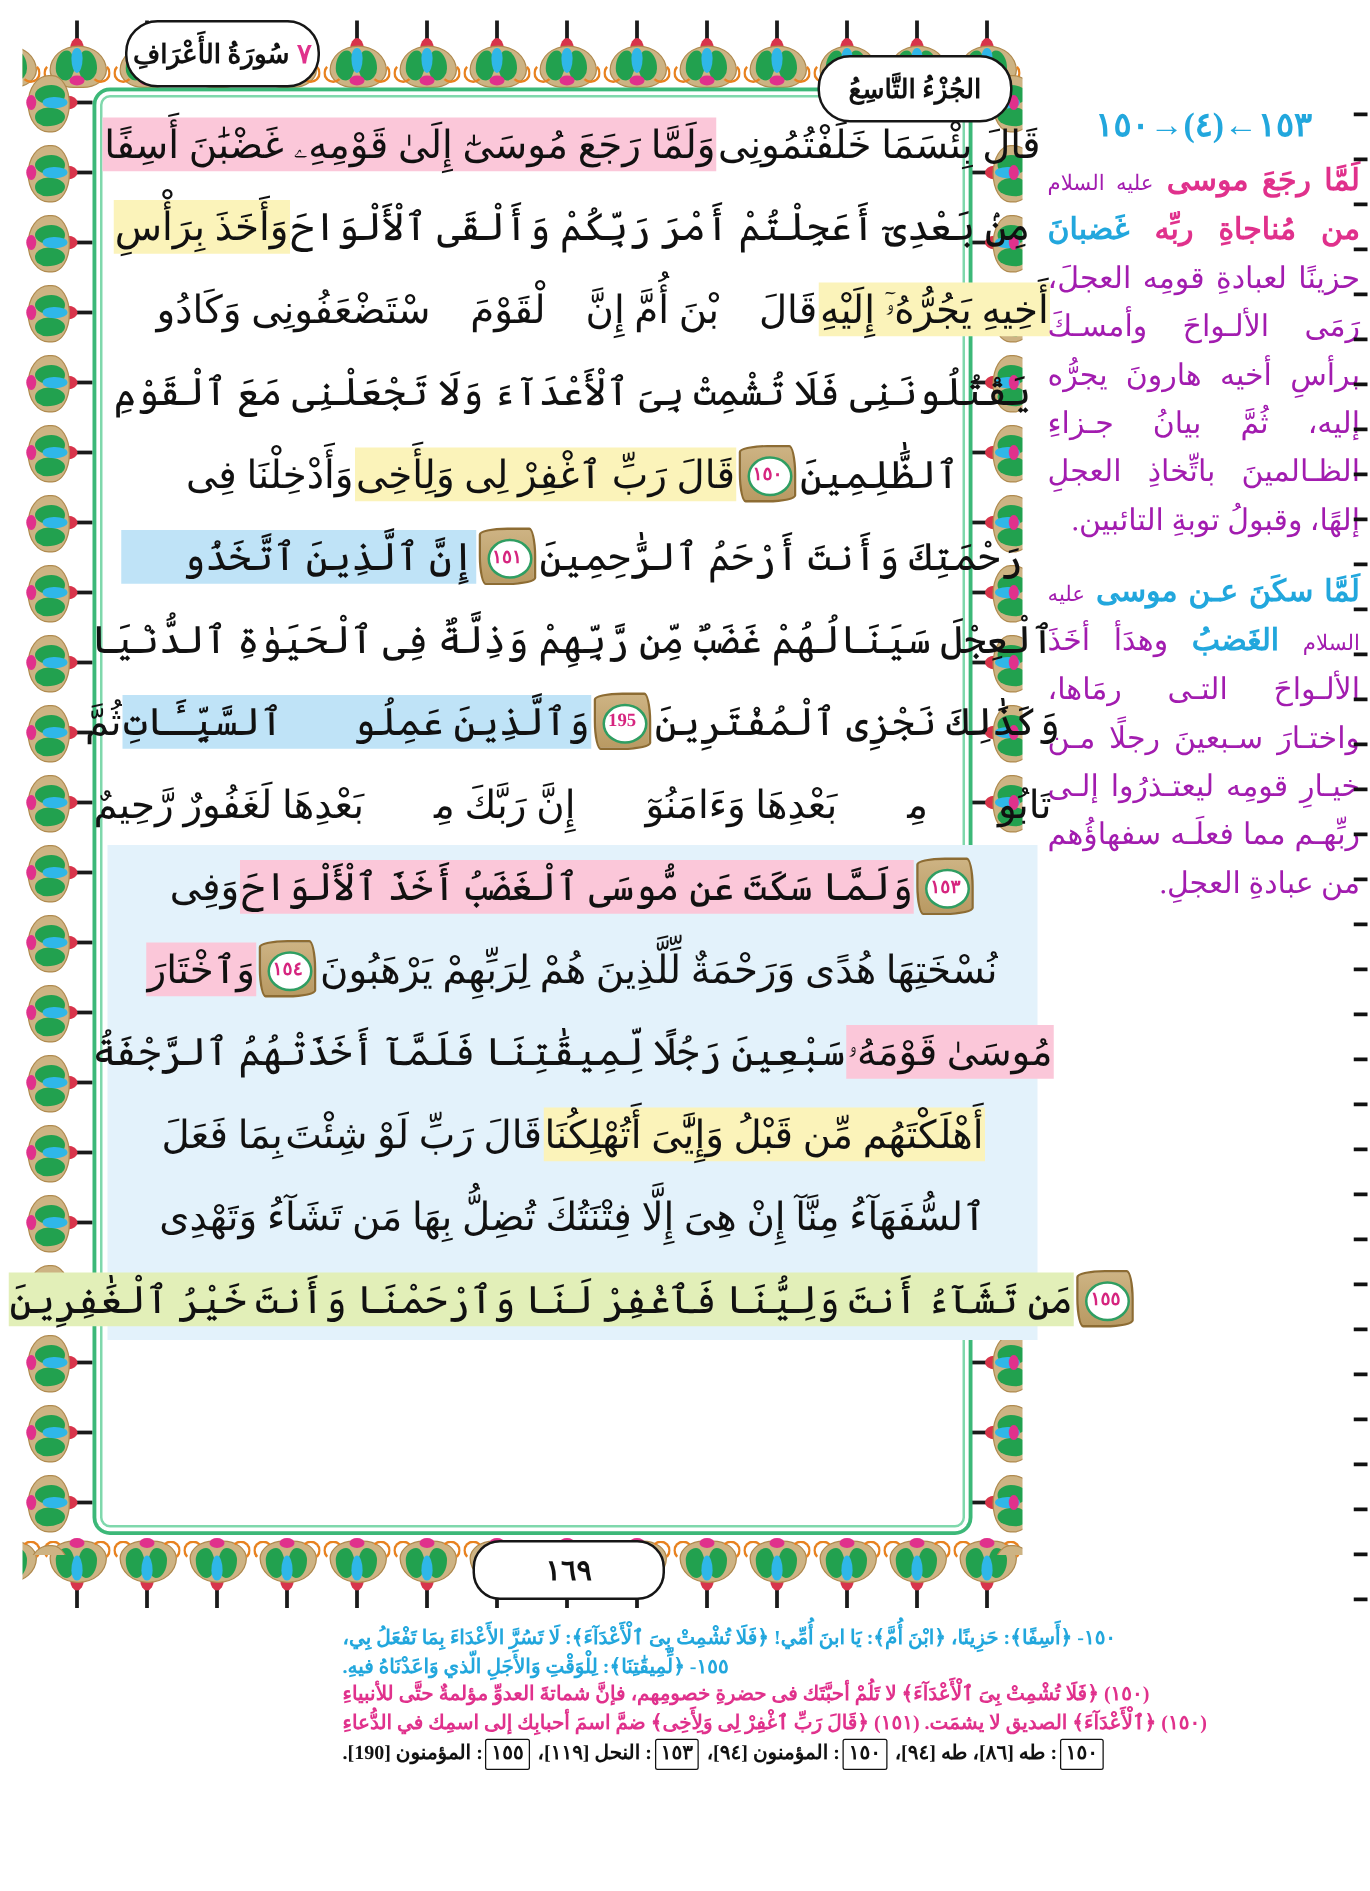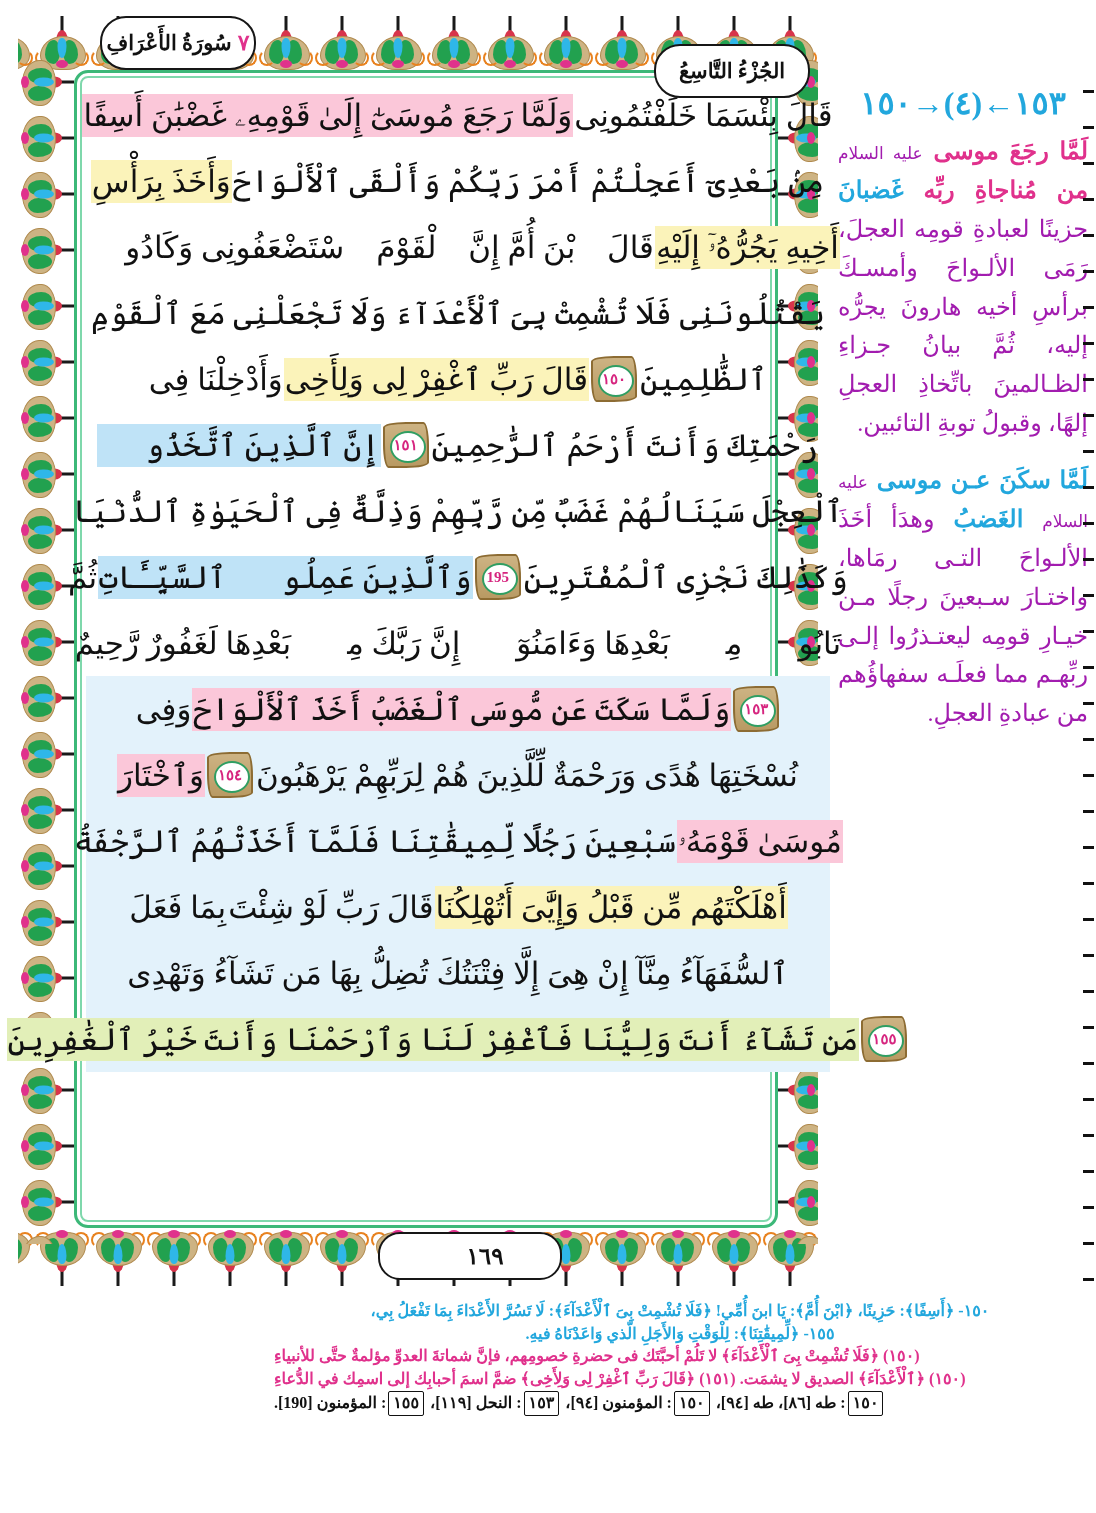--- a/index.html
+++ b/index.html
@@ -56,21 +56,21 @@
   }
   #surah-cartouche{left:100px;top:16px;width:152px;height:50px;}
   #juz-cartouche{left:654px;top:16px;width:152px;height:50px;margin-top:28px;}
   .cart-text{font-size:21px;font-weight:700;color:#111;white-space:nowrap;letter-spacing:-1px;}
   .cart-num{color:#e0318c;font-size:22px;font-weight:700;margin-left:6px;}
 
   #page-number-badge{
     position:absolute;left:378px;top:1232px;width:150px;height:44px;
     background:#fff;border:2.4px solid #161616;border-radius:22px;z-index:6;
     display:flex;align-items:center;justify-content:center;
-    font-size:23px;font-weight:700;color:#111;padding-left:30px;
+    font-size:23px;font-weight:700;color:#111;
   }
 
   
   .quran-body{
     position:absolute;left:86px;top:82px;width:744px;height:1160px;
     display:flex;flex-direction:column;
   }
   .block-tint{background:#e3f2fb;}
   .qline{
     position:relative;display:flex;align-items:center;justify-content:center;
@@ -107,36 +107,36 @@
     position:relative;z-index:2;font-size:15px;font-weight:700;color:#d6257f;
     font-family:"Liberation Serif",serif;
   }
 
   
   .sidebar{position:absolute;left:838px;top:84px;width:250px;height:1200px;direction:rtl;text-align:justify;}
   .tick-rail{position:absolute;right:-6px;top:0;bottom:0;width:12px;}
   .tick{position:absolute;right:0;width:11px;height:3px;background:#111;}
   .side-block{margin-bottom:18px;}
   .range-head{
-    font-size:32px;font-weight:700;color:#22a7dd;letter-spacing:0px;
+    font-size:27px;font-weight:700;color:#22a7dd;letter-spacing:0px;
     text-align:center;direction:ltr;margin-bottom:10px;white-space:nowrap;
   }
   .side-text{
     font-size:24px;line-height:1.62;color:#111;
     font-family:"Liberation Serif","DejaVu Serif",serif;text-align:justify;
   }
   .c-pink{color:#e0318c;font-weight:700;}
   .c-cyan{color:#22a7dd;font-weight:700;}
   .c-black{color:#a21caf;}
   .honorific{font-size:17px;letter-spacing:-1px;}
 
   
   .footnotes{position:absolute;left:274px;top:1300px;width:812px;direction:rtl;}
   .fn-line{white-space:nowrap;font-weight:700;line-height:1.42;}
-  .fn-cyan{color:#22a7dd;font-size:16px;text-align:center;}
+  .fn-cyan{color:#22a7dd;font-size:16px;text-align:left;}
   .fn-magenta{color:#e0318c;font-size:16px;text-align:left;}
   .fn-black{color:#111;font-size:16px;text-align:left;font-weight:700;}
   .fn-box{
     display:inline-block;border:1.6px solid #111;padding:0 4px;margin:0 2px;
     border-radius:2px;
   }
 </style>
 </head>
 <body>
 

